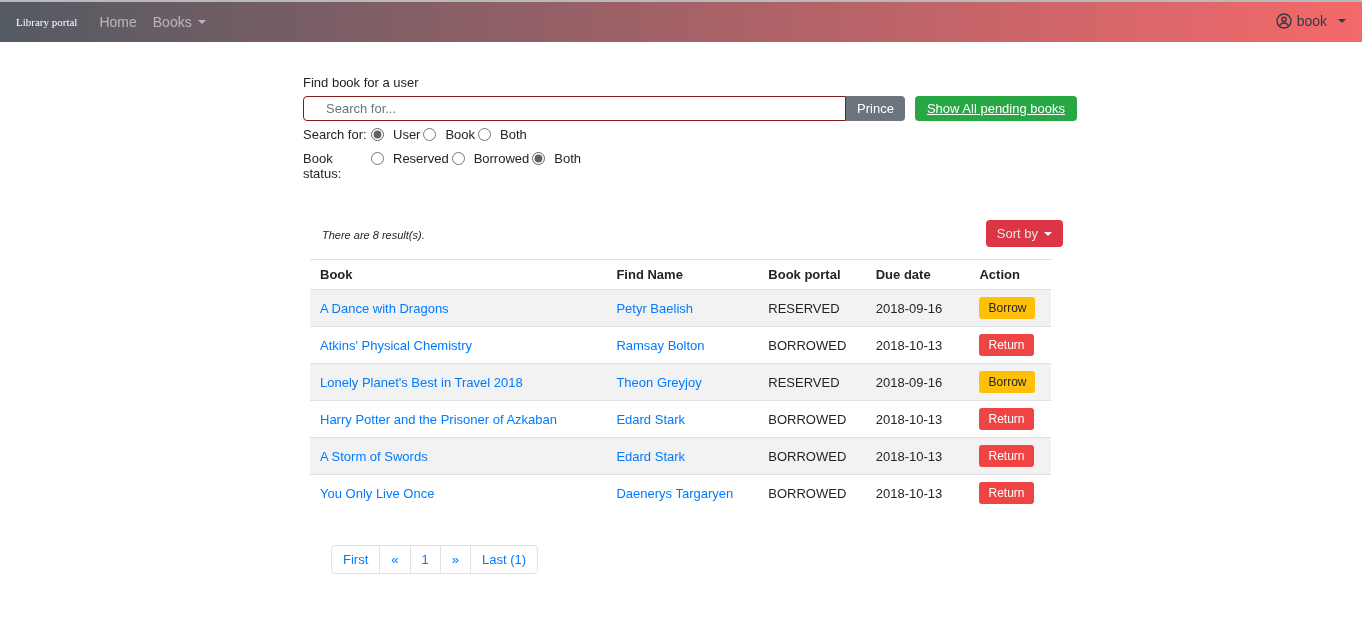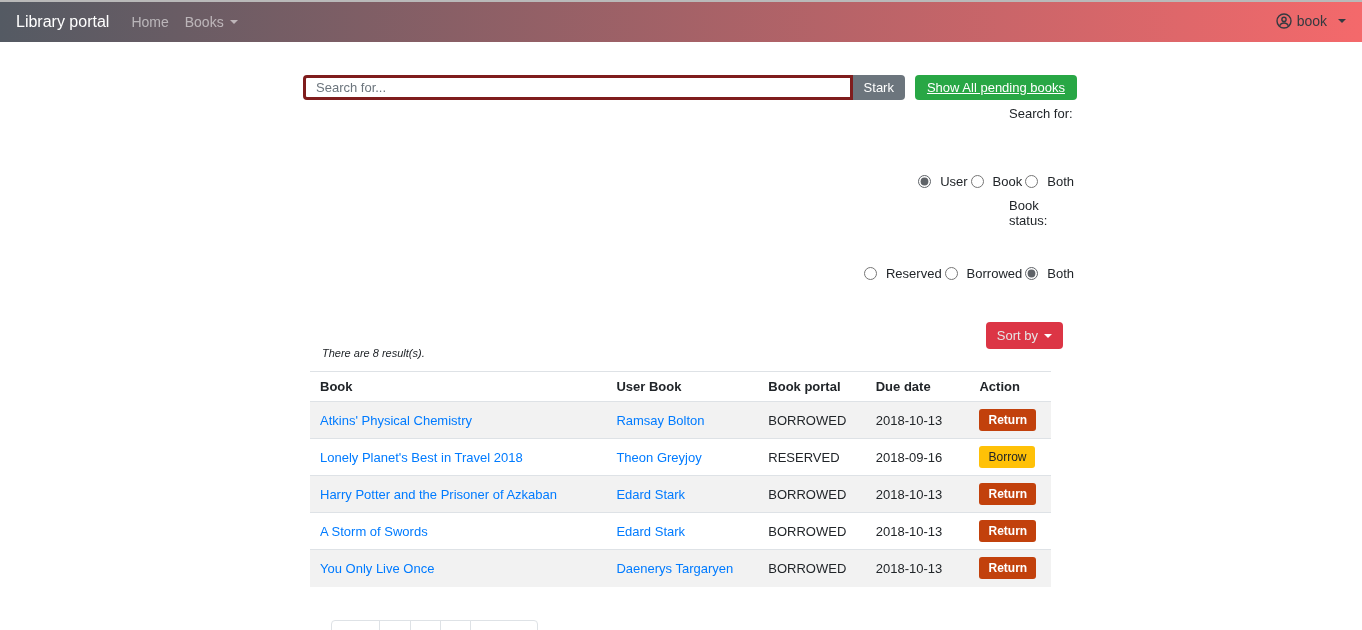--- a/index.html
+++ b/index.html
@@ -12,21 +12,21 @@
 
   
   .navbar {
     height: 42px; width: 100%;
     background: linear-gradient(90deg, #545a63 0%, #f4696b 100%);
     border-top: 2px solid #b9b9b9;
     display: flex; justify-content: space-between; align-items: center;
     padding: 0 16px;
   }
   .nav-left { display: flex; align-items: center; }
-  .brand { color: #ffffff; font-size: 16px; text-decoration: none; margin-right: 22px; cursor: pointer; }
+  .brand { color: #ffffff; font-size: 11px; text-decoration: none; margin-right: 22px; cursor: pointer; font-family: Liberation Serif, serif; }
   .nav-link {
     color: rgba(255,255,255,0.55); font-size: 14px; text-decoration: none;
     margin-right: 16px; cursor: pointer; display: inline-flex; align-items: center;
   }
   .caret {
     display: inline-block; width: 0; height: 0;
     border-left: 4px solid transparent; border-right: 4px solid transparent;
     border-top: 4px solid currentColor; margin-left: 6px;
   }
   .user-link {
@@ -35,58 +35,58 @@
   }
   .user-icon-svg { width: 16px; height: 16px; display: block; }
 
   
   .container { margin-left: 303px; width: 774px; padding-top: 33px; }
 
   .form-label { margin-bottom: 6px; color: #212529; }
 
   .input-row { display: flex; align-items: stretch; }
   .search-input {
-    flex: 1 1 auto; height: 25px; border: 3px solid #7f1d1d;
-    border-radius: 4px 0 0 4px; padding: 0 10px; font-size: 13px;
+    flex: 1 1 auto; height: 25px; border: 1px solid #7f1d1d;
+    border-radius: 4px 0 0 4px; padding: 0 22px; font-size: 13px;
     font-family: inherit; color: #495057; outline: none;
   }
   .search-input::placeholder { color: #6c757d; }
   .btn {
     border: none; font-family: inherit; font-size: 13px; cursor: pointer;
     display: inline-flex; align-items: center; justify-content: center;
   }
   .btn-search { background: #6c757d; color: #fff; border-radius: 0 4px 4px 0; padding: 0 11px; height: 25px; }
   .btn-pending { background: #28a745; color: #fff; border-radius: 4px; margin-left: 10px; padding: 0 12px; height: 25px; text-decoration: underline; }
 
-  .radio-row { display: flex; align-items: flex-end; margin-top: 7px; flex-direction: column; }
+  .radio-row { display: flex; align-items: flex-start; margin-top: 7px; }
   .radio-row-label { width: 68px; flex: 0 0 68px; }
   .radio-opt { display: inline-flex; align-items: center; margin-right: 3px; cursor: pointer; gap: 8px; }
   .radio-opt input[type="radio"] { width: 13px; height: 13px; margin: 0 1px 0 0; accent-color: #5f6368; cursor: pointer; }
 
   
   .results { margin: 39px 14px 0 7px; }
   .results-top { display: flex; justify-content: space-between; align-items: flex-start; }
-  .results-count { font-size: 11px; font-style: italic; padding-left: 12px; margin-top: 25px; color: #212529; }
+  .results-count { font-size: 11px; font-style: italic; padding-left: 12px; margin-top: 9px; color: #212529; }
   .btn-sort { background: #dc3545; color: #e5e5e5; border-radius: 4px; padding: 6px 11px; font-size: 13px; }
   .btn-sort .caret { color: #fff; }
 
   table.results-table { width: calc(100% - 12px); border-collapse: collapse; margin-top: 12px; }
   .results-table th {
     text-align: left; font-weight: bold; font-size: 13px; color: #212529;
     border-top: 1px solid #dee2e6; border-bottom: 1px solid #dee2e6;
     padding: 7px 10px;
   }
   .results-table td { border-top: 1px solid #dee2e6; padding: 0 10px; height: 37px; font-size: 13px; }
   .results-table tbody tr:nth-child(odd) { background: #f2f2f2; }
   .col-book { width: 40%; } .col-user { width: 20.5%; } .col-status { width: 14.5%; }
   .col-due { width: 14%; } .col-action { width: 11%; }
   .cell-link { color: #007bff; text-decoration: none; cursor: pointer; }
   .btn-action { font-size: 12px; padding: 4px 9px; border-radius: 3px; }
   .btn-borrow { background: #ffc107; color: #212529; }
-  .btn-return { background: #c2410c; color: #ffffff; font-weight: bold; }
+  .btn-return { background: #ef4444; color: #ffffff; }
 
   
   .pagination { display: inline-flex; margin: 33px 0 0 21px; }
   .page-item {
     border: 1px solid #dee2e6; background: #fff; color: #007bff;
     padding: 6px 11px; font-size: 13px; margin-left: -1px; cursor: pointer;
     text-decoration: none;
   }
   .page-item:first-child { border-radius: 4px 0 0 4px; margin-left: 0; }
   .page-item:last-child { border-radius: 0 4px 4px 0; }
@@ -111,24 +111,25 @@
         <path d="M3.6 12.8 C4.6 10.8 6.2 10 8 10 C9.8 10 11.4 10.8 12.4 12.8"></path>
       </svg>
       <span>book</span>
       <span class="caret" style="color:#343a40;"></span>
     </a>
   </div>
 </nav>
 
 <main class="container">
 
+  <div class="form-label">Find book for a user</div>
 
   <div class="input-row">
     <input class="search-input" type="text" placeholder="Search for..." style="">
-    <button class="btn btn-search">Stark</button>
+    <button class="btn btn-search">Prince</button>
     <button class="btn btn-pending">Show All pending books</button>
   </div>
 
   <div class="radio-row" style="margin-top:6px;">
     <span class="radio-row-label">Search for:</span>
     <span class="radio-options" id="search-for-options"><label class="radio-opt">
           <input type="radio" name="searchfor" checked="" style="">
           <span>User</span>
         </label><label class="radio-opt">
           <input type="radio" name="searchfor" style="">
@@ -166,27 +167,34 @@
       <colgroup>
         <col class="col-book">
           <col class="col-user">
           <col class="col-status">
           <col class="col-due">
           <col class="col-action">
       </colgroup>
       <thead>
         <tr id="table-head-row">
             <th>Book</th>
-            <th>User Book</th>
+            <th>Find Name</th>
             <th>Book portal</th>
             <th>Due date</th>
             <th>Action</th>
           </tr>
       </thead>
       <tbody id="table-body">
+          <tr>
+            <td><a class="cell-link">A Dance with Dragons</a></td>
+            <td><a class="cell-link">Petyr Baelish</a></td>
+            <td>RESERVED</td>
+            <td>2018-09-16</td>
+            <td><button class="btn btn-action btn-borrow">Borrow</button></td>
+          </tr>
           <tr>
             <td><a class="cell-link">Atkins' Physical Chemistry</a></td>
             <td><a class="cell-link">Ramsay Bolton</a></td>
             <td>BORROWED</td>
             <td>2018-10-13</td>
             <td><button class="btn btn-action btn-return">Return</button></td>
           </tr>
           <tr>
             <td><a class="cell-link">Lonely Planet's Best in Travel 2018</a></td>
             <td><a class="cell-link">Theon Greyjoy</a></td>

